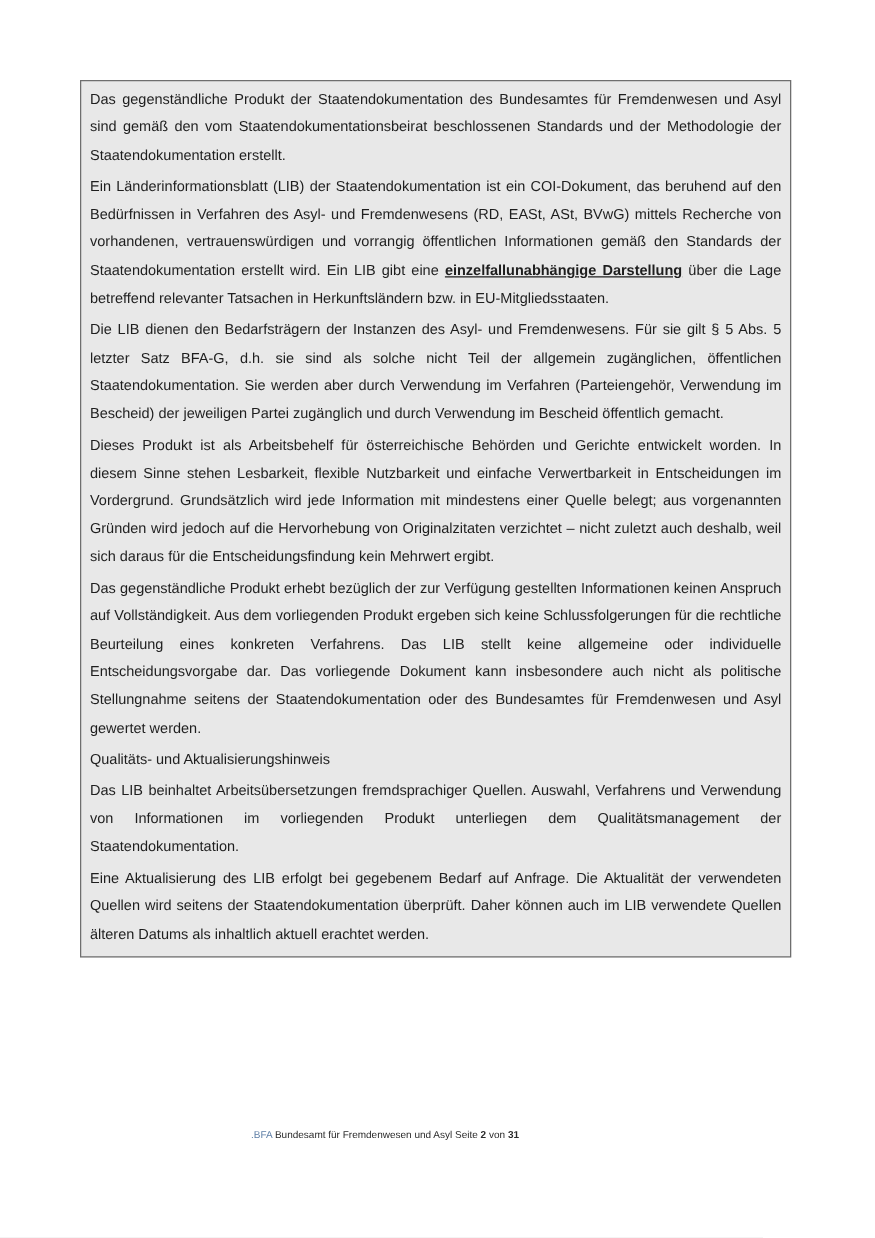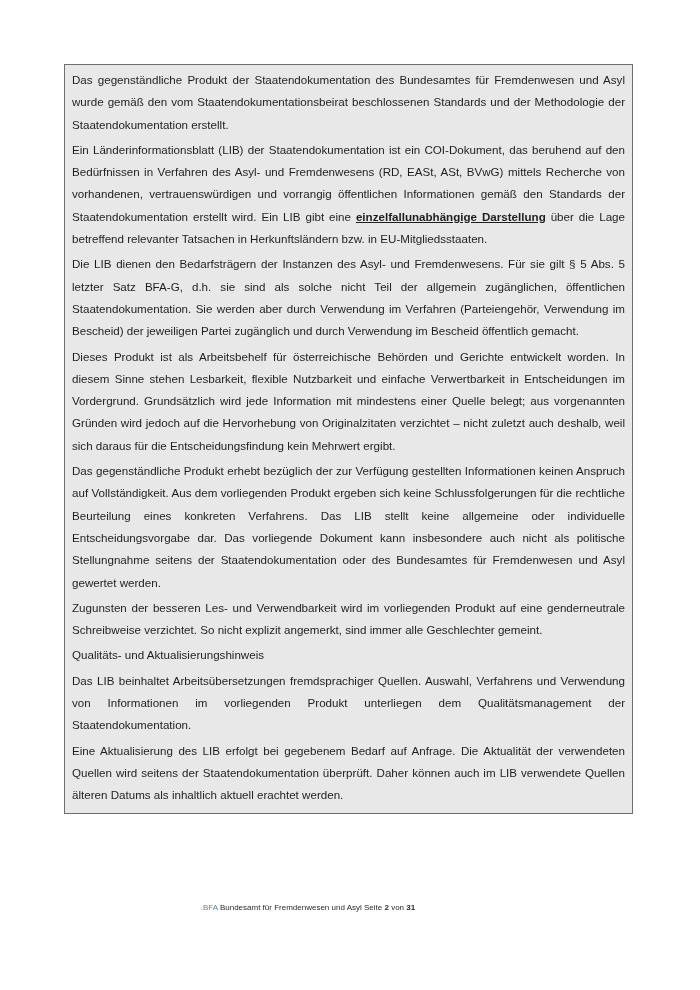--- a/index.html
+++ b/index.html
@@ -57,26 +57,25 @@
     color: #5d7ea6;
   }
   .page-footer .pagenum {
     font-weight: bold;
   }
 </style>
 </head>
 <body>
 
 <div class="content-box">
-  <p>Das gegenständliche Produkt der Staatendokumentation des Bundesamtes für Fremdenwesen und Asyl wurde gemäß den vom Staatendokumentationsbeirat beschlossenen Standards und der Methodologie der Staatendokumentation erstellt.</p>
+  <p>Das gegenständliche Produkt der Staatendokumentation des Bundesamtes für Fremdenwesen und Asyl sind gemäß den vom Staatendokumentationsbeirat beschlossenen Standards und der Methodologie der Staatendokumentation erstellt.</p>
   <p><span>Ein Länderinformationsblatt (LIB) der Staatendokumentation ist ein COI-Dokument, das beruhend auf den Bedürfnissen in Verfahren des Asyl- und Fremdenwesens (RD, EASt, ASt, BVwG) mittels Recherche von vorhandenen, vertrauenswürdigen und vorrangig öffentlichen Informationen gemäß den Standards der Staatendokumentation erstellt wird. Ein LIB gibt eine </span><span class="emphasis">einzelfallunabhängige Darstellung</span><span> über die Lage betreffend relevanter Tatsachen in Herkunftsländern bzw. in EU-Mitgliedsstaaten.</span></p>
   <p>Die LIB dienen den Bedarfsträgern der Instanzen des Asyl- und Fremdenwesens. Für sie gilt § 5 Abs. 5 letzter Satz BFA-G, d.h. sie sind als solche nicht Teil der allgemein zugänglichen, öffentlichen Staatendokumentation. Sie werden aber durch Verwendung im Verfahren (Parteiengehör, Verwendung im Bescheid) der jeweiligen Partei zugänglich und durch Verwendung im Bescheid öffentlich gemacht.</p>
   <p>Dieses Produkt ist als Arbeitsbehelf für österreichische Behörden und Gerichte entwickelt worden. In diesem Sinne stehen Lesbarkeit, flexible Nutzbarkeit und einfache Verwertbarkeit in Entscheidungen im Vordergrund. Grundsätzlich wird jede Information mit mindestens einer Quelle belegt; aus vorgenannten Gründen wird jedoch auf die Hervorhebung von Originalzitaten verzichtet – nicht zuletzt auch deshalb, weil sich daraus für die Entscheidungsfindung kein Mehrwert ergibt.</p>
   <p>Das gegenständliche Produkt erhebt bezüglich der zur Verfügung gestellten Informationen keinen Anspruch auf Vollständigkeit. Aus dem vorliegenden Produkt ergeben sich keine Schlussfolgerungen für die rechtliche Beurteilung eines konkreten Verfahrens. Das LIB stellt keine allgemeine oder individuelle Entscheidungsvorgabe dar. Das vorliegende Dokument kann insbesondere auch nicht als politische Stellungnahme seitens der Staatendokumentation oder des Bundesamtes für Fremdenwesen und Asyl gewertet werden.</p>
-  <p>Zugunsten der besseren Les- und Verwendbarkeit wird im vorliegenden Produkt auf eine genderneutrale Schreibweise verzichtet. So nicht explizit angemerkt, sind immer alle Geschlechter gemeint.</p>
   <p class="section-heading">Qualitäts- und Aktualisierungshinweis</p>
   <p>Das LIB beinhaltet Arbeitsübersetzungen fremdsprachiger Quellen. Auswahl, Verfahrens und Verwendung von Informationen im vorliegenden Produkt unterliegen dem Qualitätsmanagement der Staatendokumentation.</p>
   <p>Eine Aktualisierung des LIB erfolgt bei gegebenem Bedarf auf Anfrage. Die Aktualität der verwendeten Quellen wird seitens der Staatendokumentation überprüft. Daher können auch im LIB verwendete Quellen älteren Datums als inhaltlich aktuell erachtet werden.</p>
 </div>
 
 <div class="page-footer">
   <span class="logo">.BFA</span>
   <span>Bundesamt für Fremdenwesen und Asyl</span>
   <span>Seite</span>
   <span class="pagenum">2</span>

